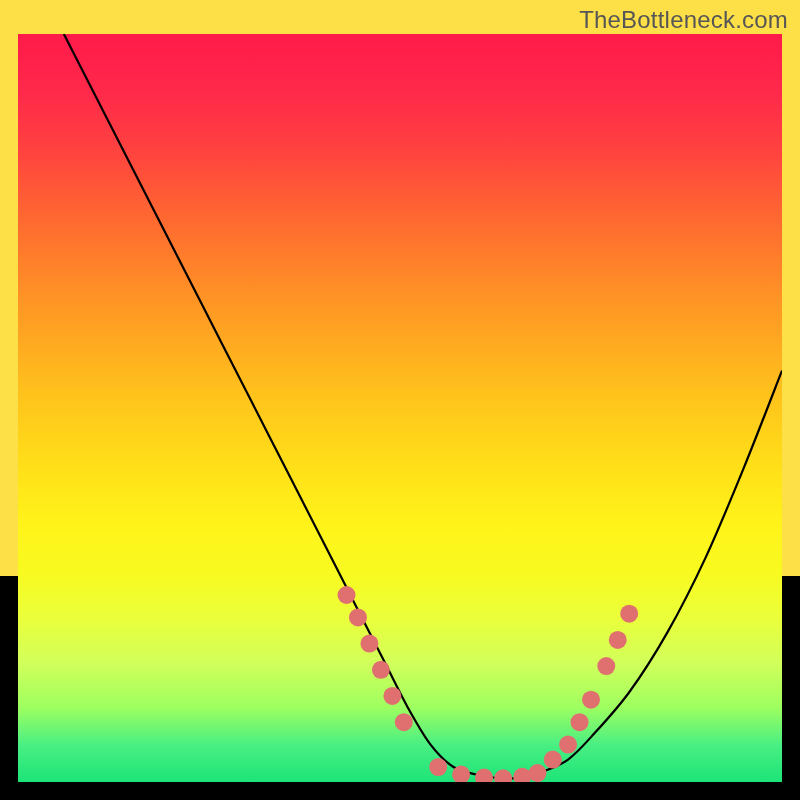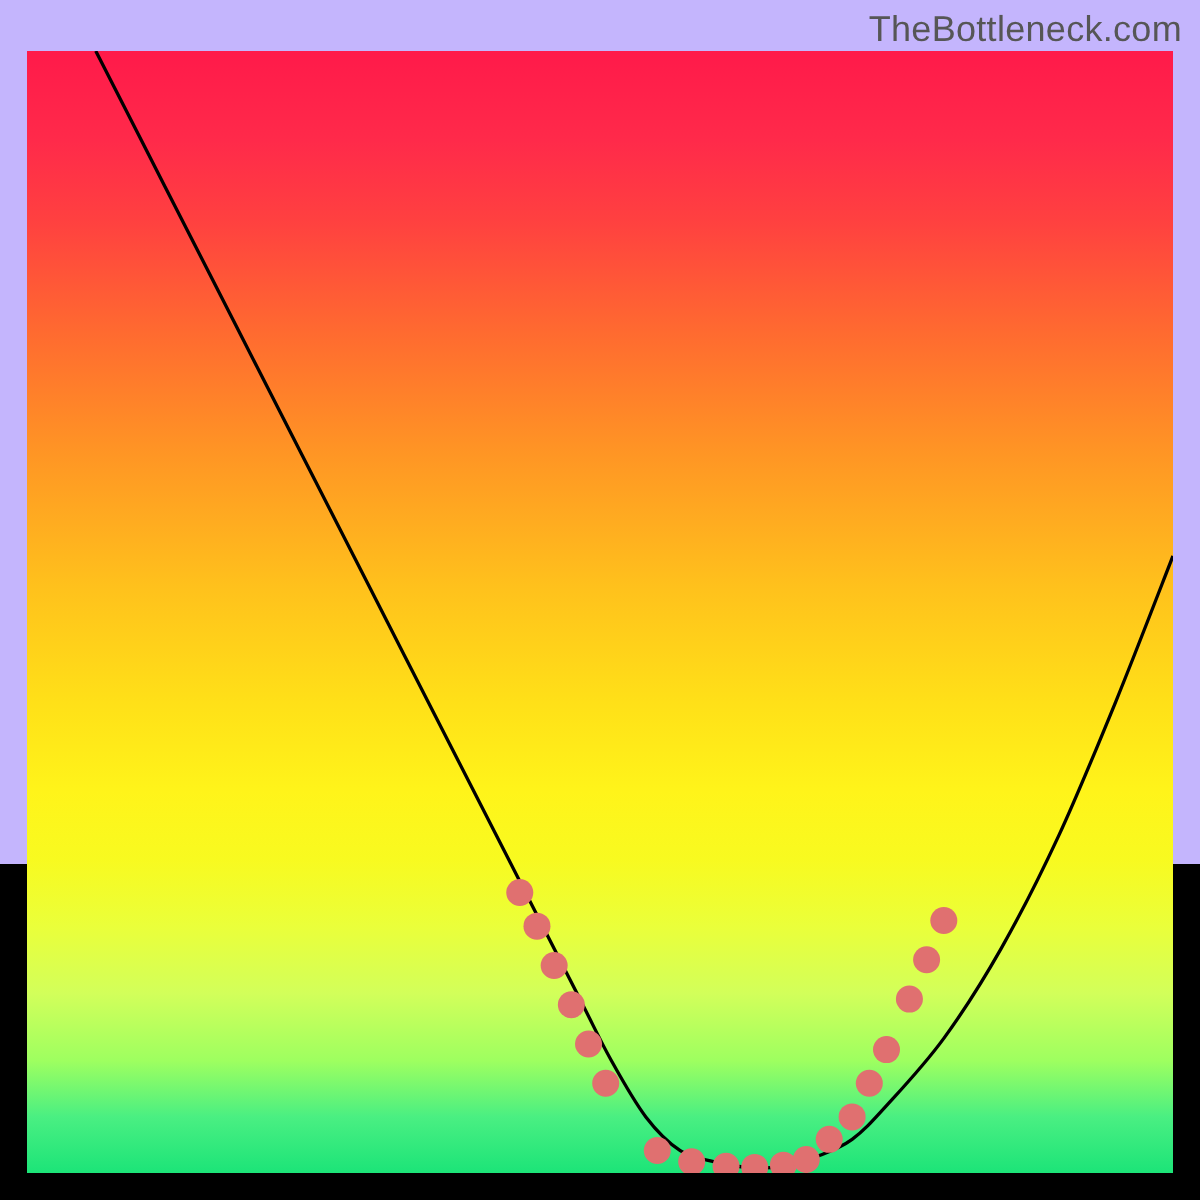--- a/index.html
+++ b/index.html
@@ -1,21 +1,21 @@
 <!DOCTYPE html>
 <html><head>
 <meta charset="utf-8">
 <style>
   * { margin: 0; padding: 0; box-sizing: border-box; }
   html, body { width: 800px; height: 800px; overflow: hidden; background: #000; }
   .chart-container {
     position: relative;
     width: 800px;
     height: 576px;
-    background: #c4b5fd;
+    background: #fde047;
   }
   .watermark {
     position: absolute;
     top: 6px;
     right: 12px;
     font-family: Arial, Helvetica, sans-serif;
     font-size: 24px;
     font-weight: 500;
     color: #565656;
     letter-spacing: 0.2px;

